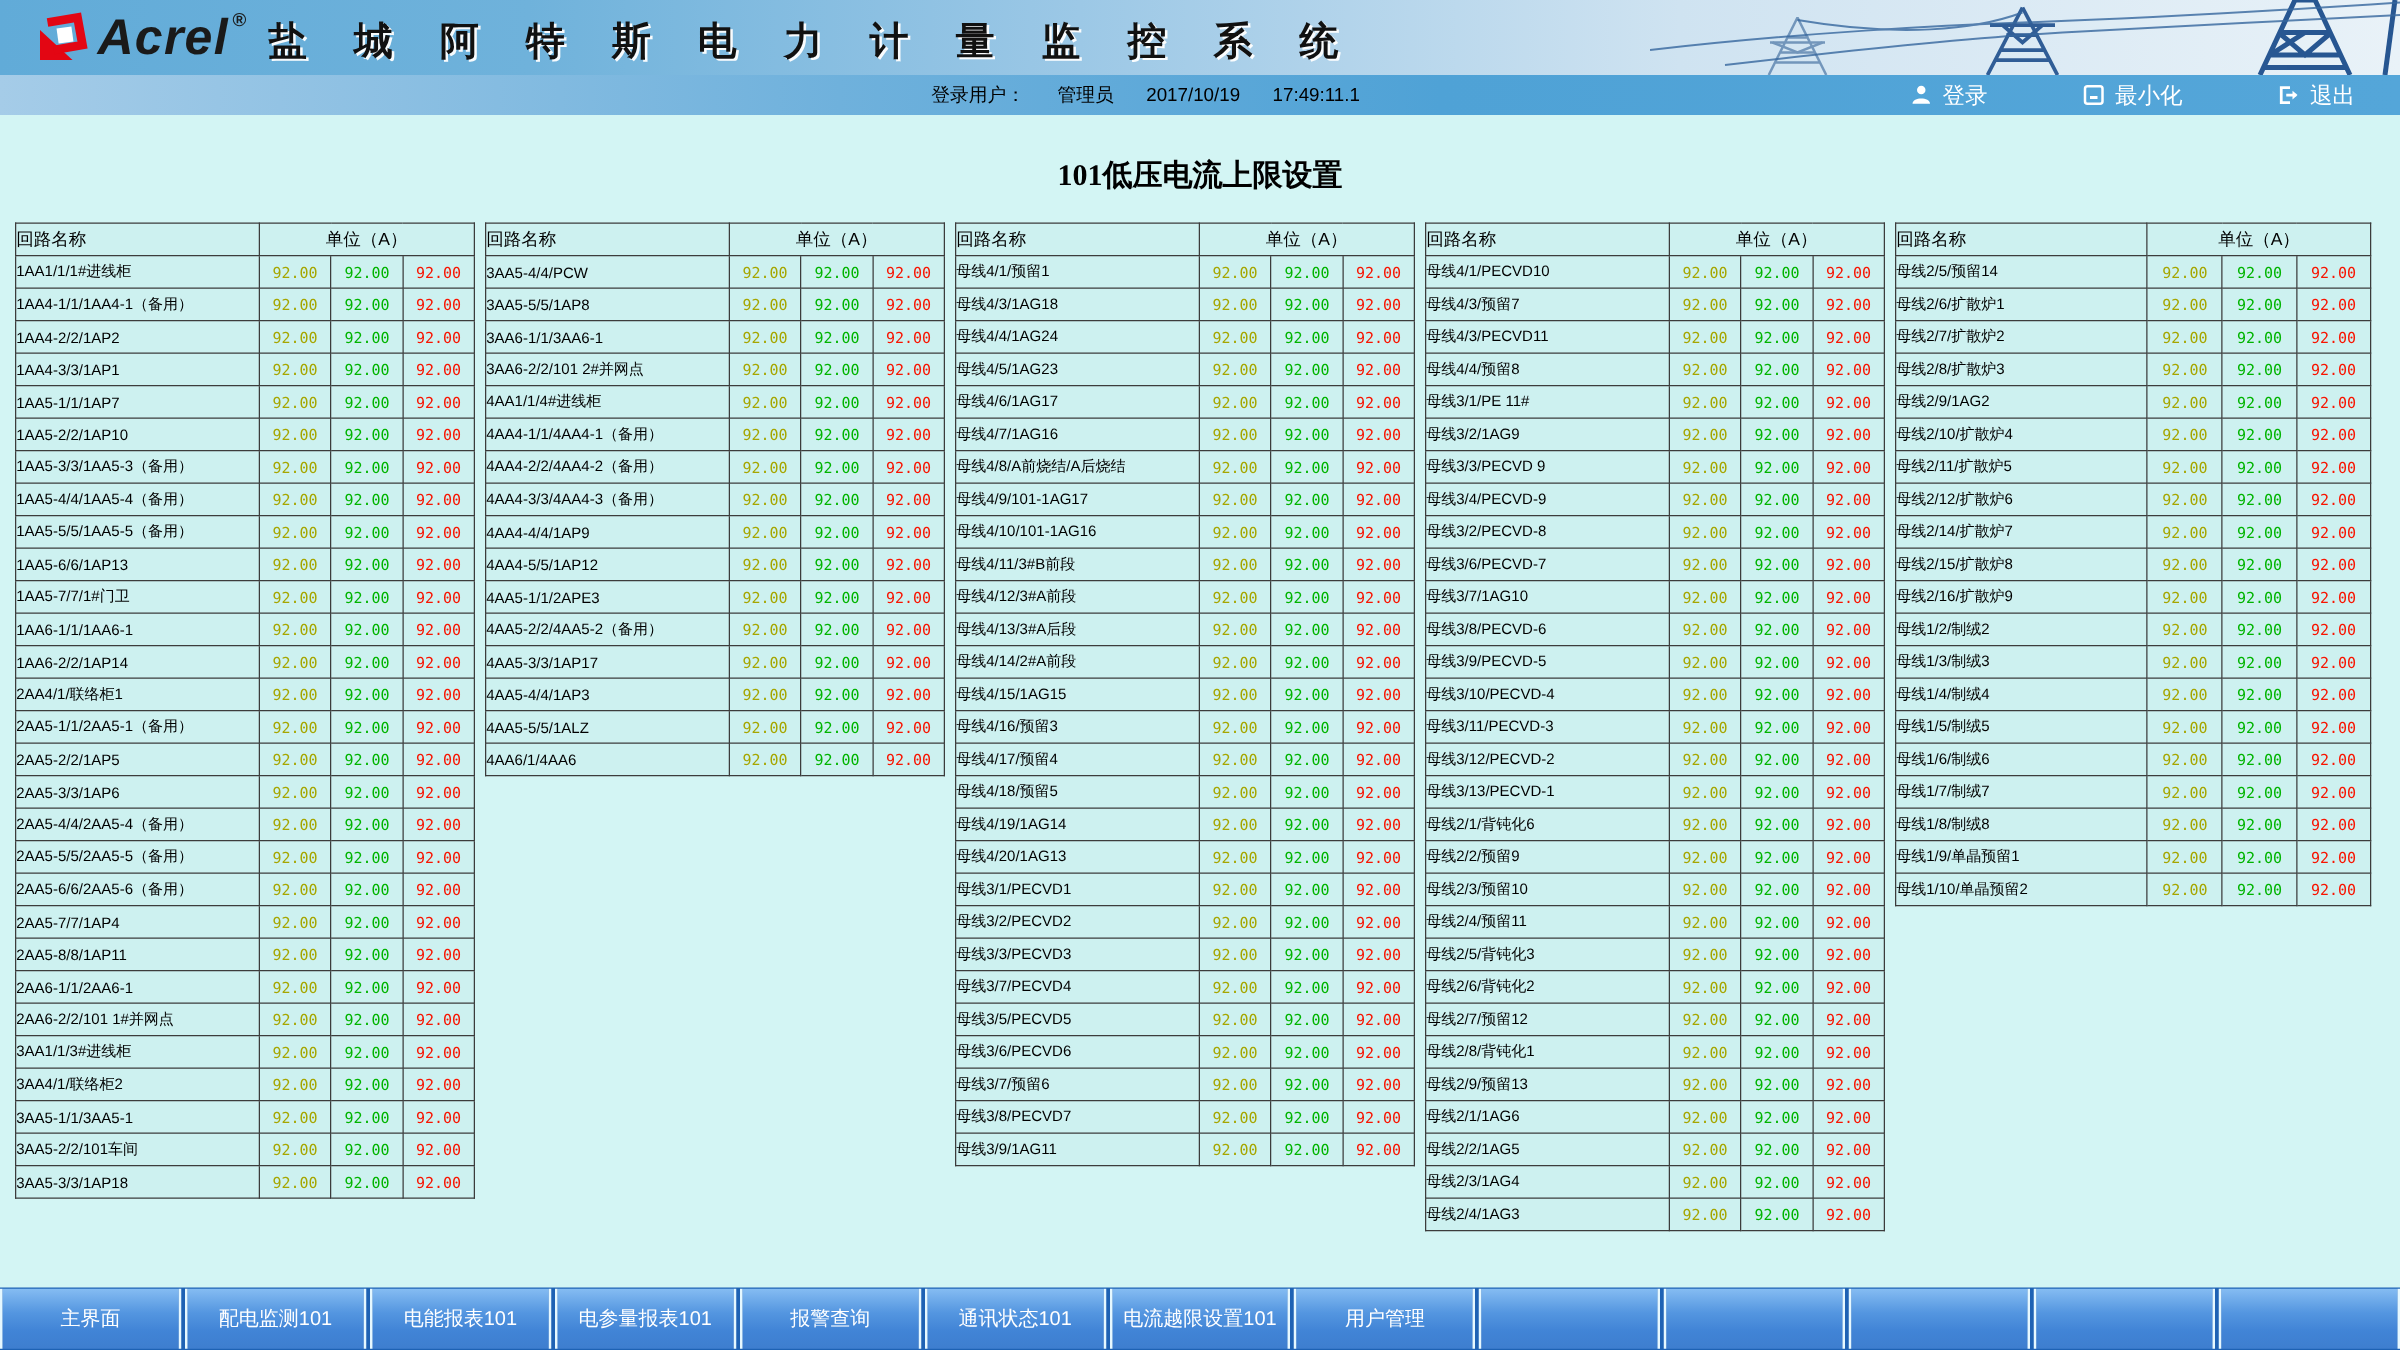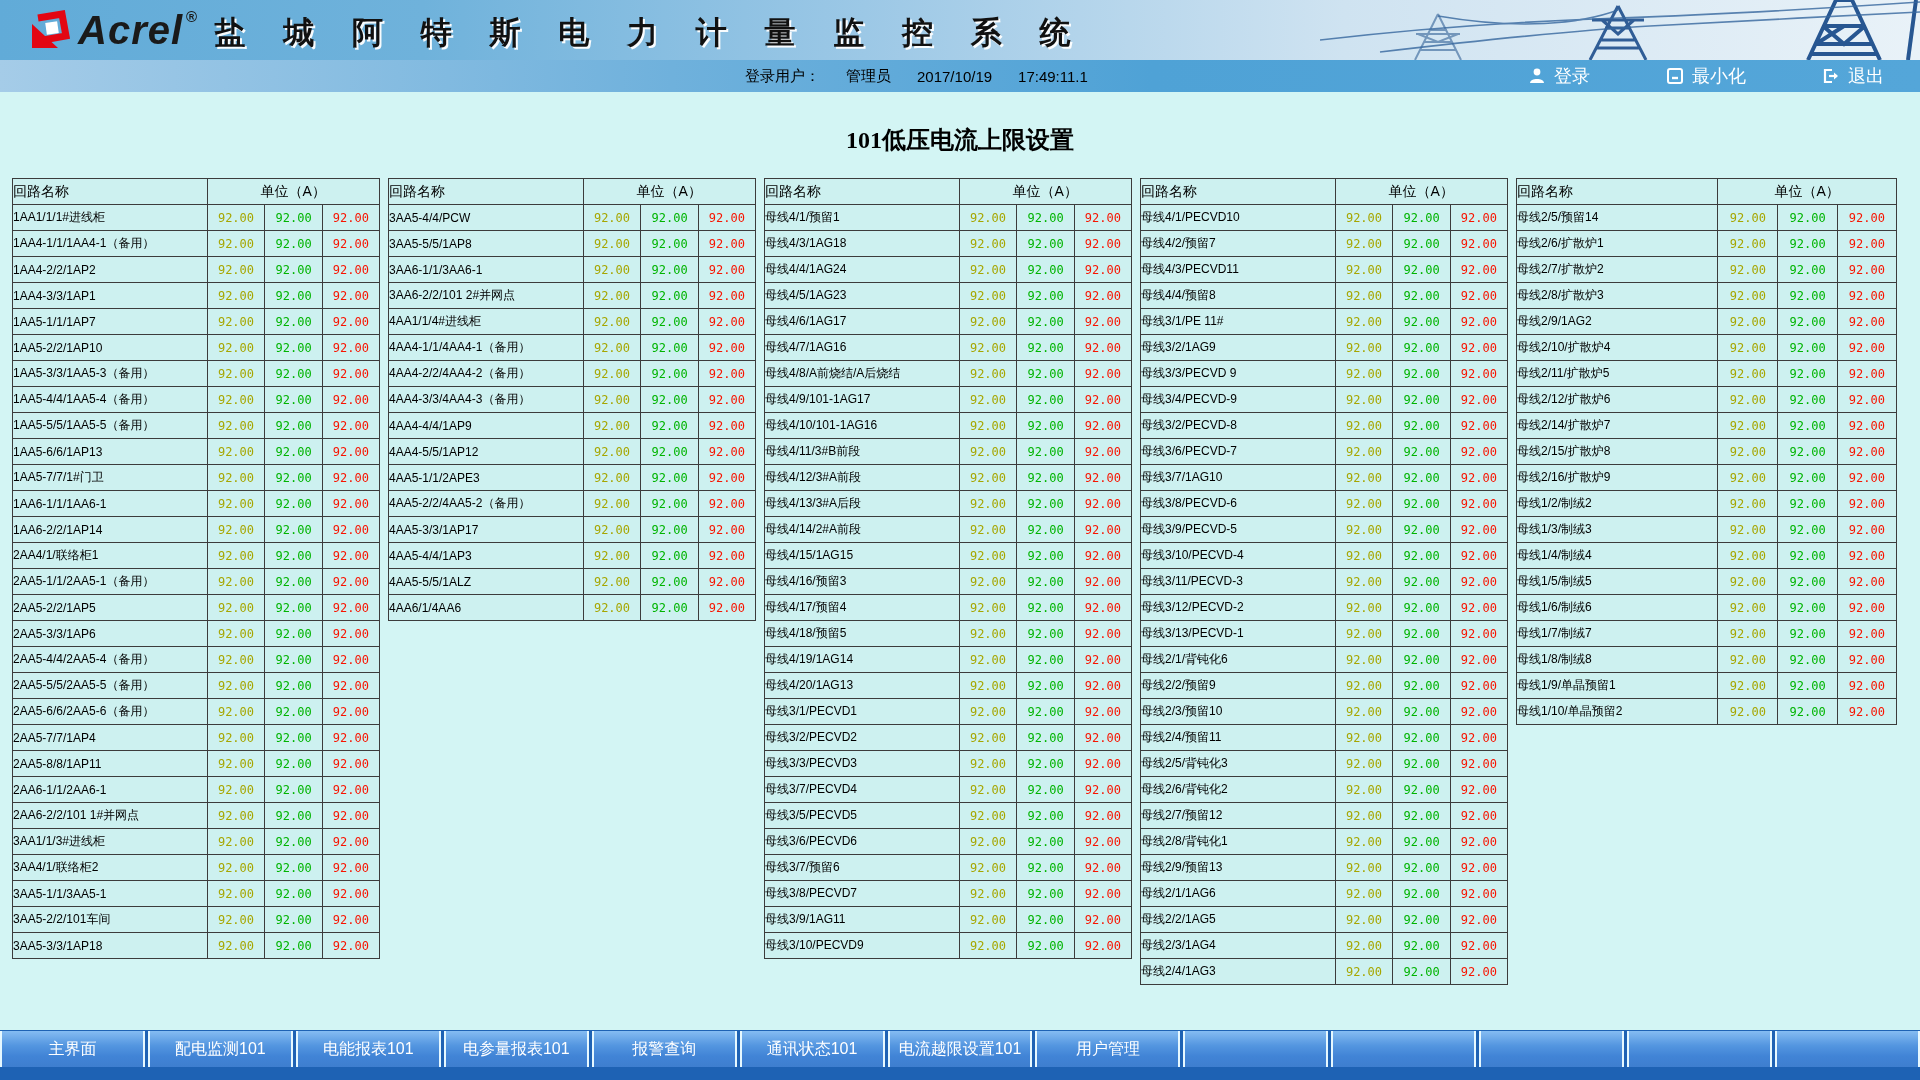--- a/index.html
+++ b/index.html
@@ -49,21 +49,21 @@
   .th-name { text-align:left; padding-left:28px; }
   .td-name { font-size:12px; color:#000; text-align:left; padding-left:3px; }
   .td-val { font-family:"DejaVu Sans Mono", monospace; font-size:12px; text-align:center; }
 
   
   .footer {
     position:absolute; left:0; bottom:0; width:1920px; height:50px;
     background:#1E62B4; display:flex; gap:3px; padding:1px 0;
   }
   .f-btn {
-    flex:1 1 0; height:36px;
+    flex:1 1 0; height:48px;
     background:linear-gradient(180deg,#85BCF2 0%,#5496E0 40%,#4184D6 70%,#3E7ECF 100%);
     border-left:2px solid #E6F8FF; border-right:2px solid #E6F8FF;
     color:#fff; font-size:16px; display:flex; align-items:center; justify-content:center;
     cursor:pointer; white-space:nowrap;
   }
   .f-btn.empty { cursor:default; }
 </style>
 </head>
 <body>
 
@@ -613,26 +613,20 @@
             <td class="td-val" style="color: rgb(166, 166, 0);">92.00</td>
             <td class="td-val" style="color: rgb(0, 180, 0);">92.00</td>
             <td class="td-val" style="color: rgb(248, 20, 0);">92.00</td>
           </tr>
           <tr>
             <td class="td-name">母线3/9/1AG11</td>
             <td class="td-val" style="color: rgb(166, 166, 0);">92.00</td>
             <td class="td-val" style="color: rgb(0, 180, 0);">92.00</td>
             <td class="td-val" style="color: rgb(248, 20, 0);">92.00</td>
           </tr>
-          <tr>
-            <td class="td-name">母线3/10/PECVD9</td>
-            <td class="td-val" style="color: rgb(166, 166, 0);">92.00</td>
-            <td class="td-val" style="color: rgb(0, 180, 0);">92.00</td>
-            <td class="td-val" style="color: rgb(248, 20, 0);">92.00</td>
-          </tr>
         </tbody>
       </table>
       <table class="tbl">
         <colgroup>
           <col style="width: 53%;">
           <col style="width: 15.8%;">
           <col style="width: 15.6%;">
           <col style="width: 15.6%;">
         </colgroup>
         <thead>
@@ -642,21 +636,21 @@
           </tr>
         </thead>
         <tbody>
           <tr>
             <td class="td-name">母线4/1/PECVD10</td>
             <td class="td-val" style="color: rgb(166, 166, 0);">92.00</td>
             <td class="td-val" style="color: rgb(0, 180, 0);">92.00</td>
             <td class="td-val" style="color: rgb(248, 20, 0);">92.00</td>
           </tr>
           <tr>
-            <td class="td-name">母线4/2/预留7</td>
+            <td class="td-name">母线4/3/预留7</td>
             <td class="td-val" style="color: rgb(166, 166, 0);">92.00</td>
             <td class="td-val" style="color: rgb(0, 180, 0);">92.00</td>
             <td class="td-val" style="color: rgb(248, 20, 0);">92.00</td>
           </tr>
           <tr>
             <td class="td-name">母线4/3/PECVD11</td>
             <td class="td-val" style="color: rgb(166, 166, 0);">92.00</td>
             <td class="td-val" style="color: rgb(0, 180, 0);">92.00</td>
             <td class="td-val" style="color: rgb(248, 20, 0);">92.00</td>
           </tr>

